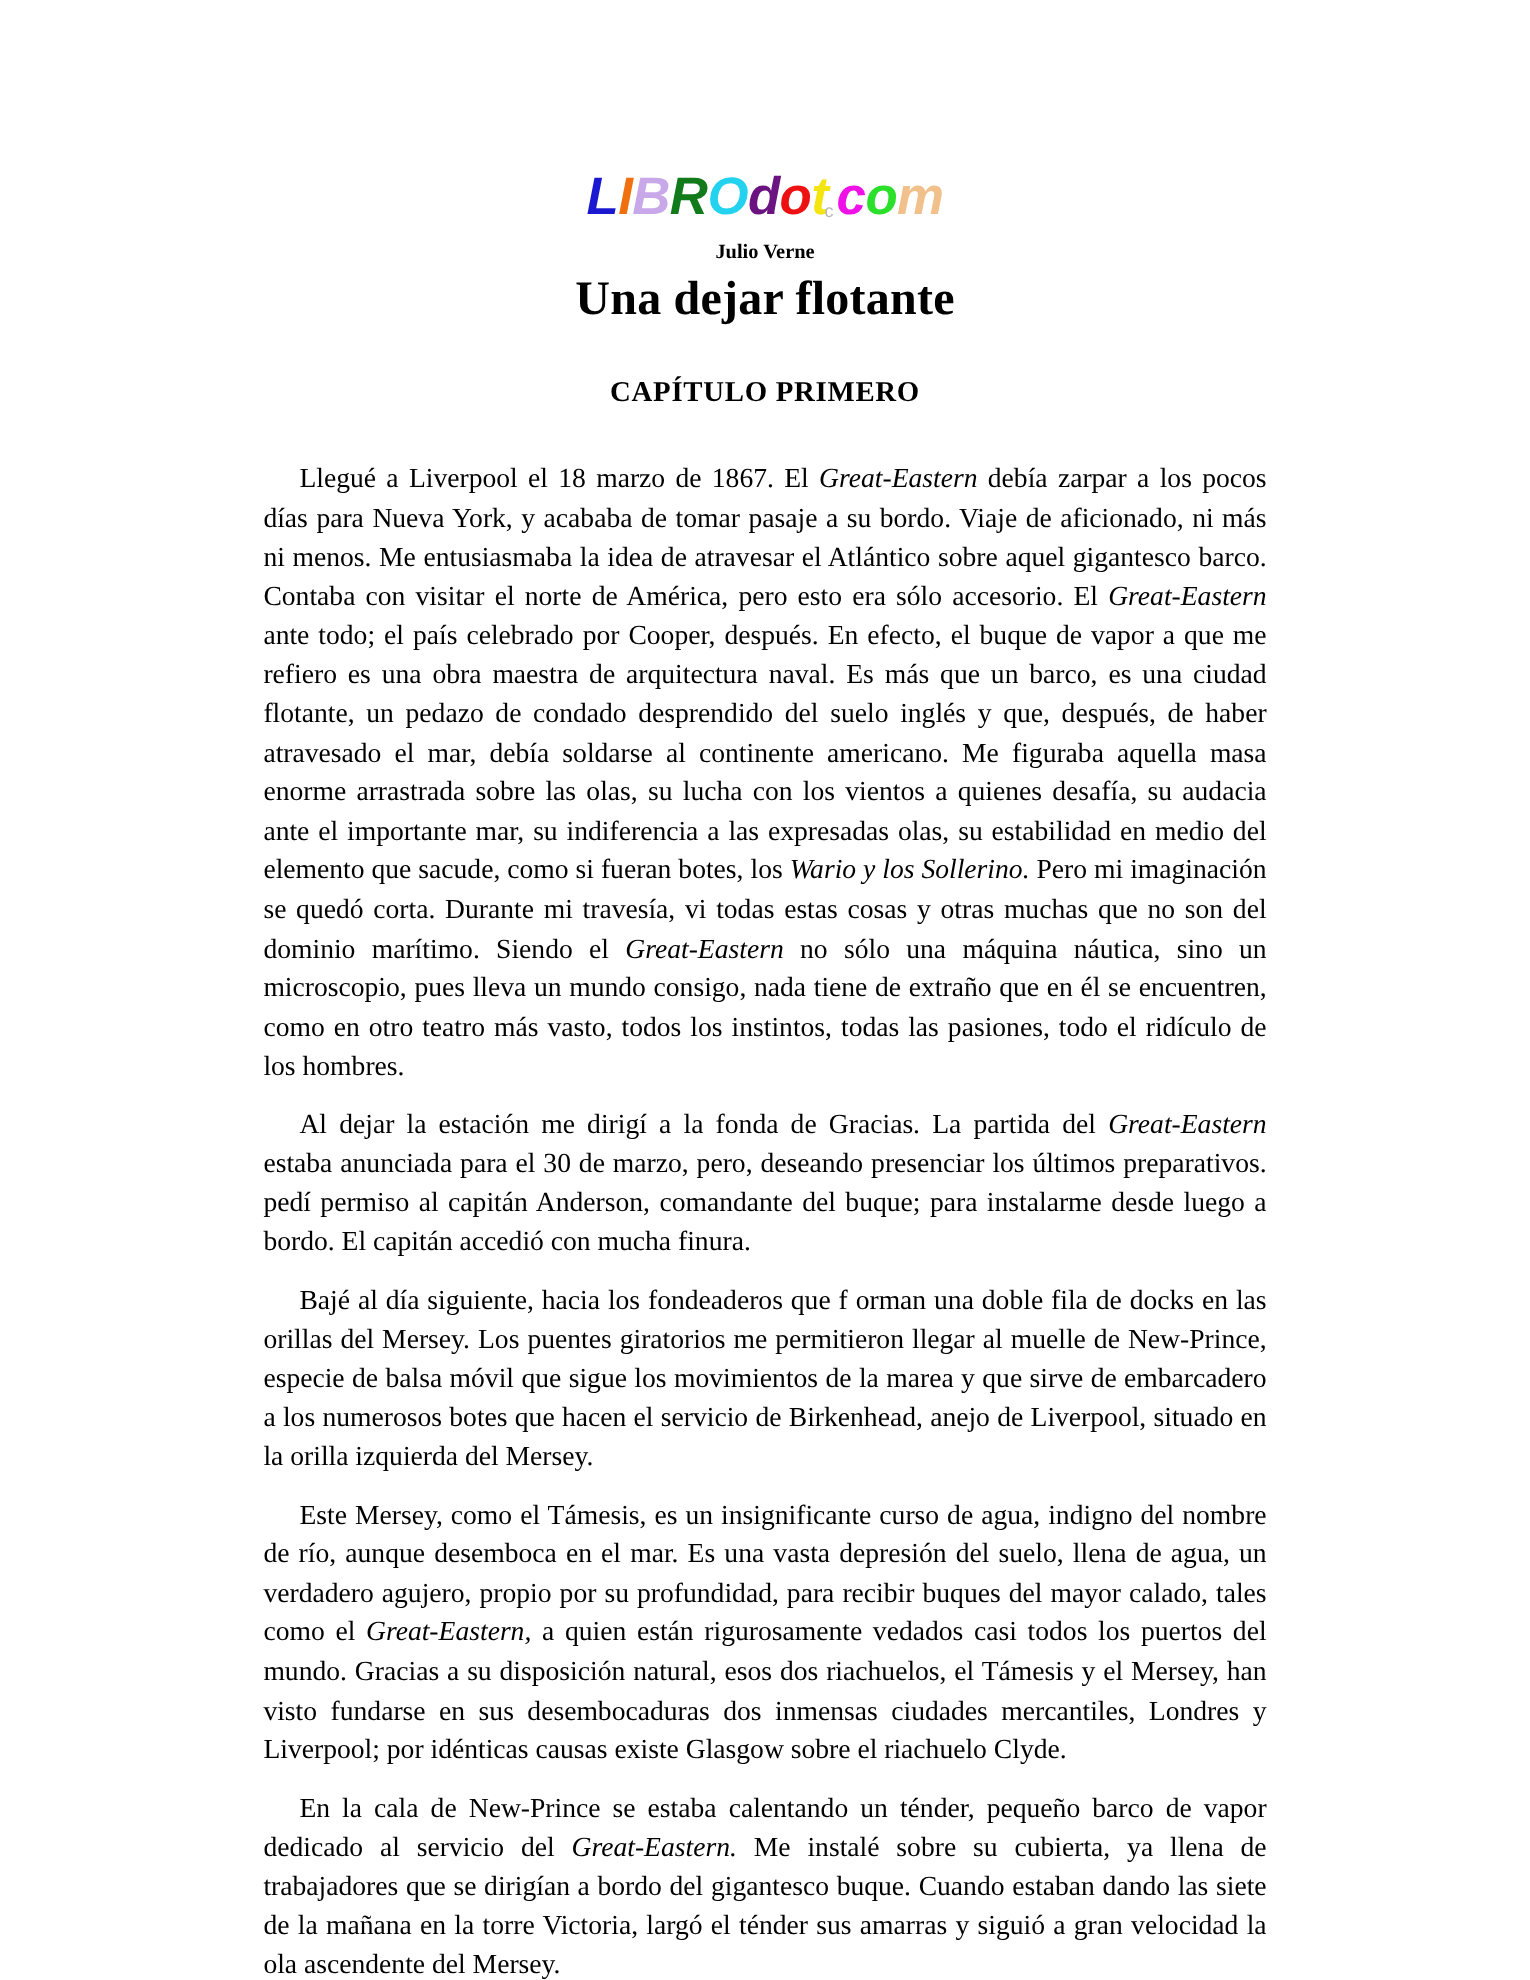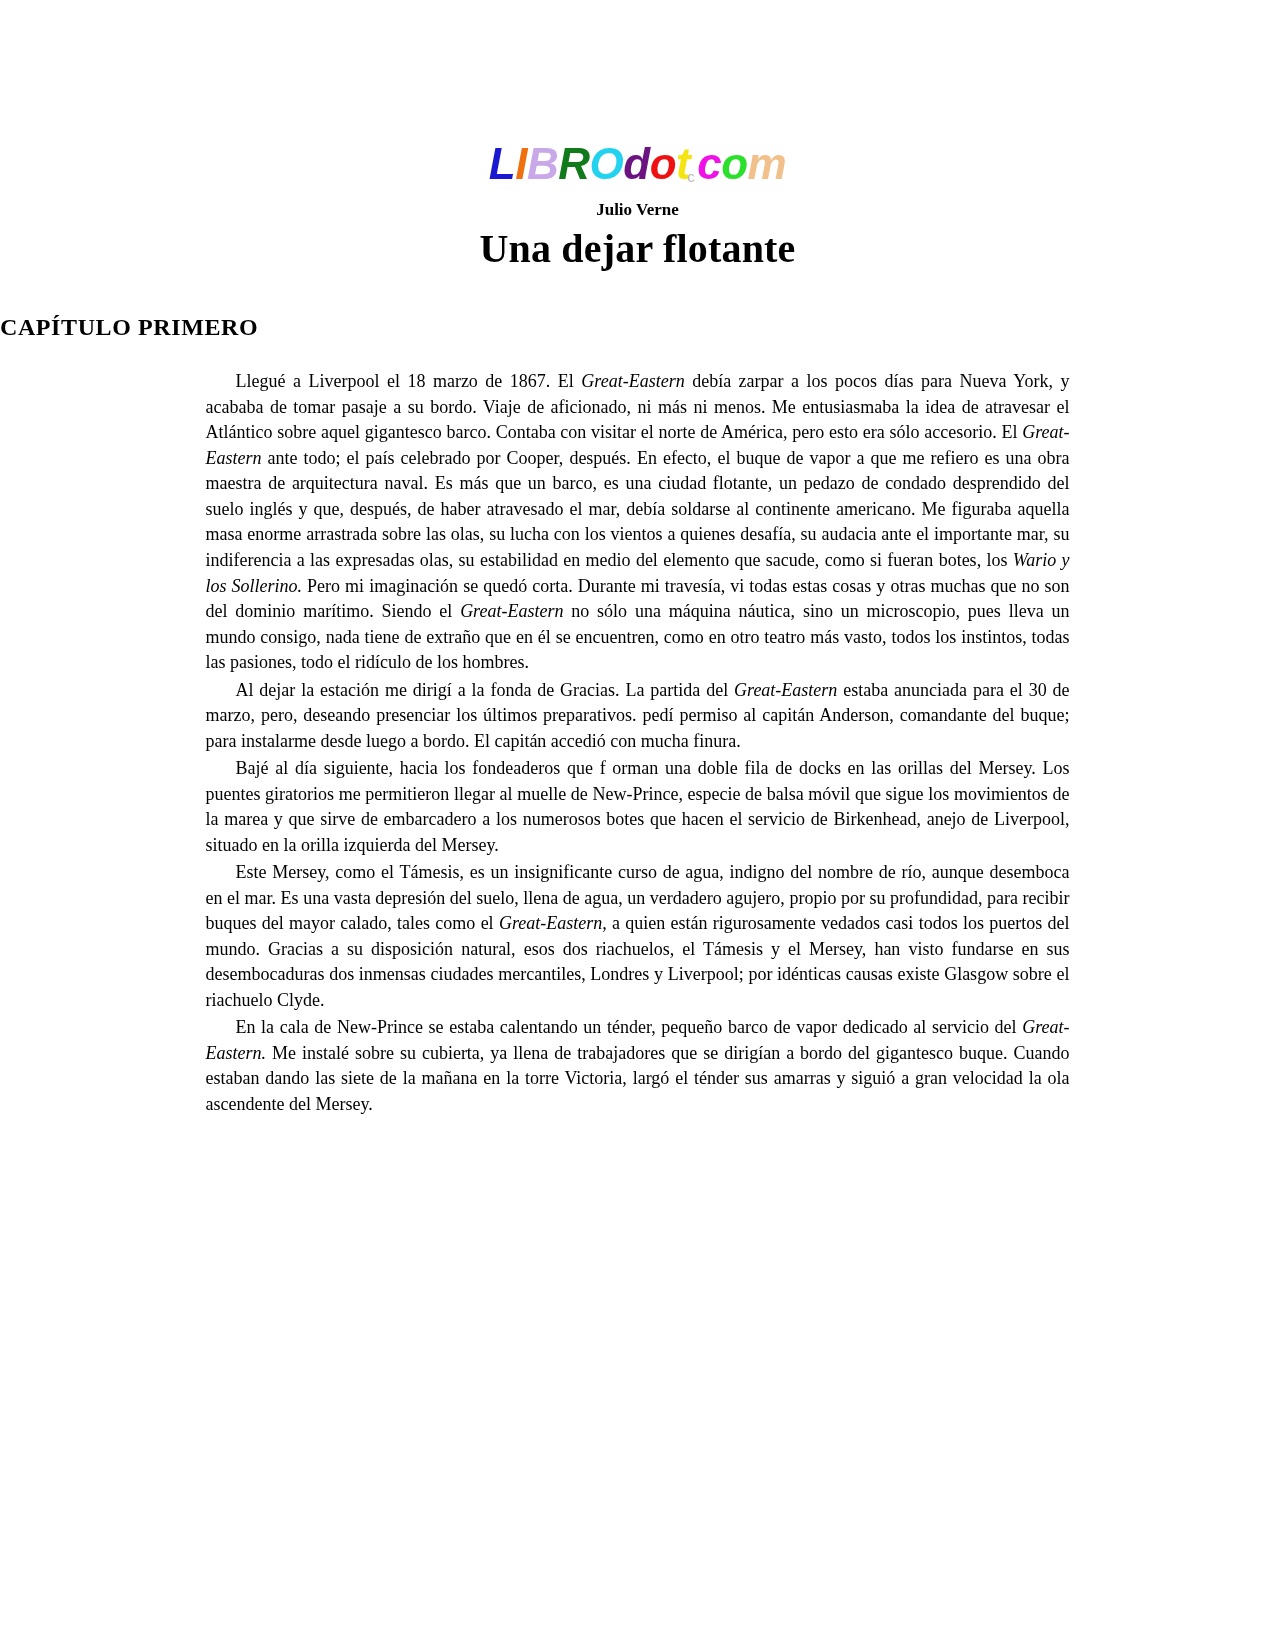--- a/index.html
+++ b/index.html
@@ -61,39 +61,39 @@
   }
   .book-title {
     text-align: center;
     font-weight: 700;
     font-size: 40px;
     margin-top: 6px;
     line-height: 1.15;
     letter-spacing: 0.2px;
   }
   .chapter-heading {
-    text-align: left;
+    text-align: center;
     font-weight: 700;
     font-size: 24px;
     margin-top: 42px;
     letter-spacing: 0.6px;
     font-family: Liberation Serif, serif;
   }
 
   
   .body-text {
     margin: 0 auto;
     padding-top: 26px;
     width: 868px;
   }
   .body-text p {
-    margin: 2px;
+    margin: 16px;
     text-align: justify;
     text-justify: inter-word;
-    font-size: 18px;
+    font-size: 23px;
     line-height: 1.418;
     text-indent: 30px;
     hyphens: none;
   }
   .body-text p.cont { text-indent: 30px; }
   .body-text i { font-style: italic; }
 </style>
 </head>
 <body>
 

